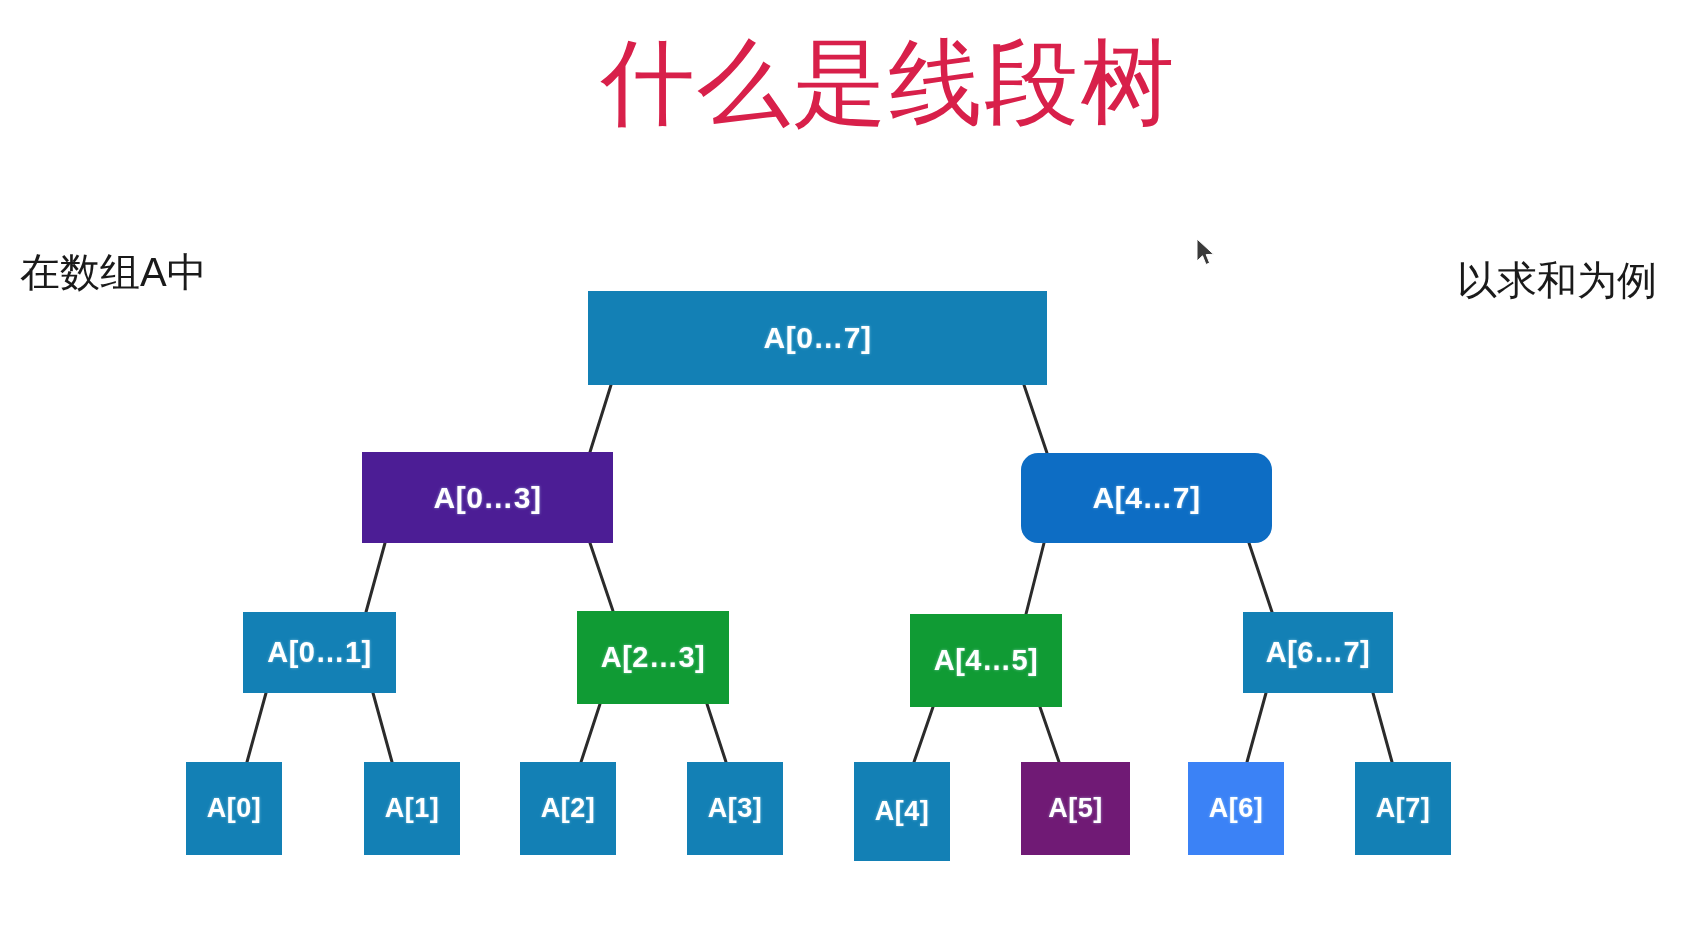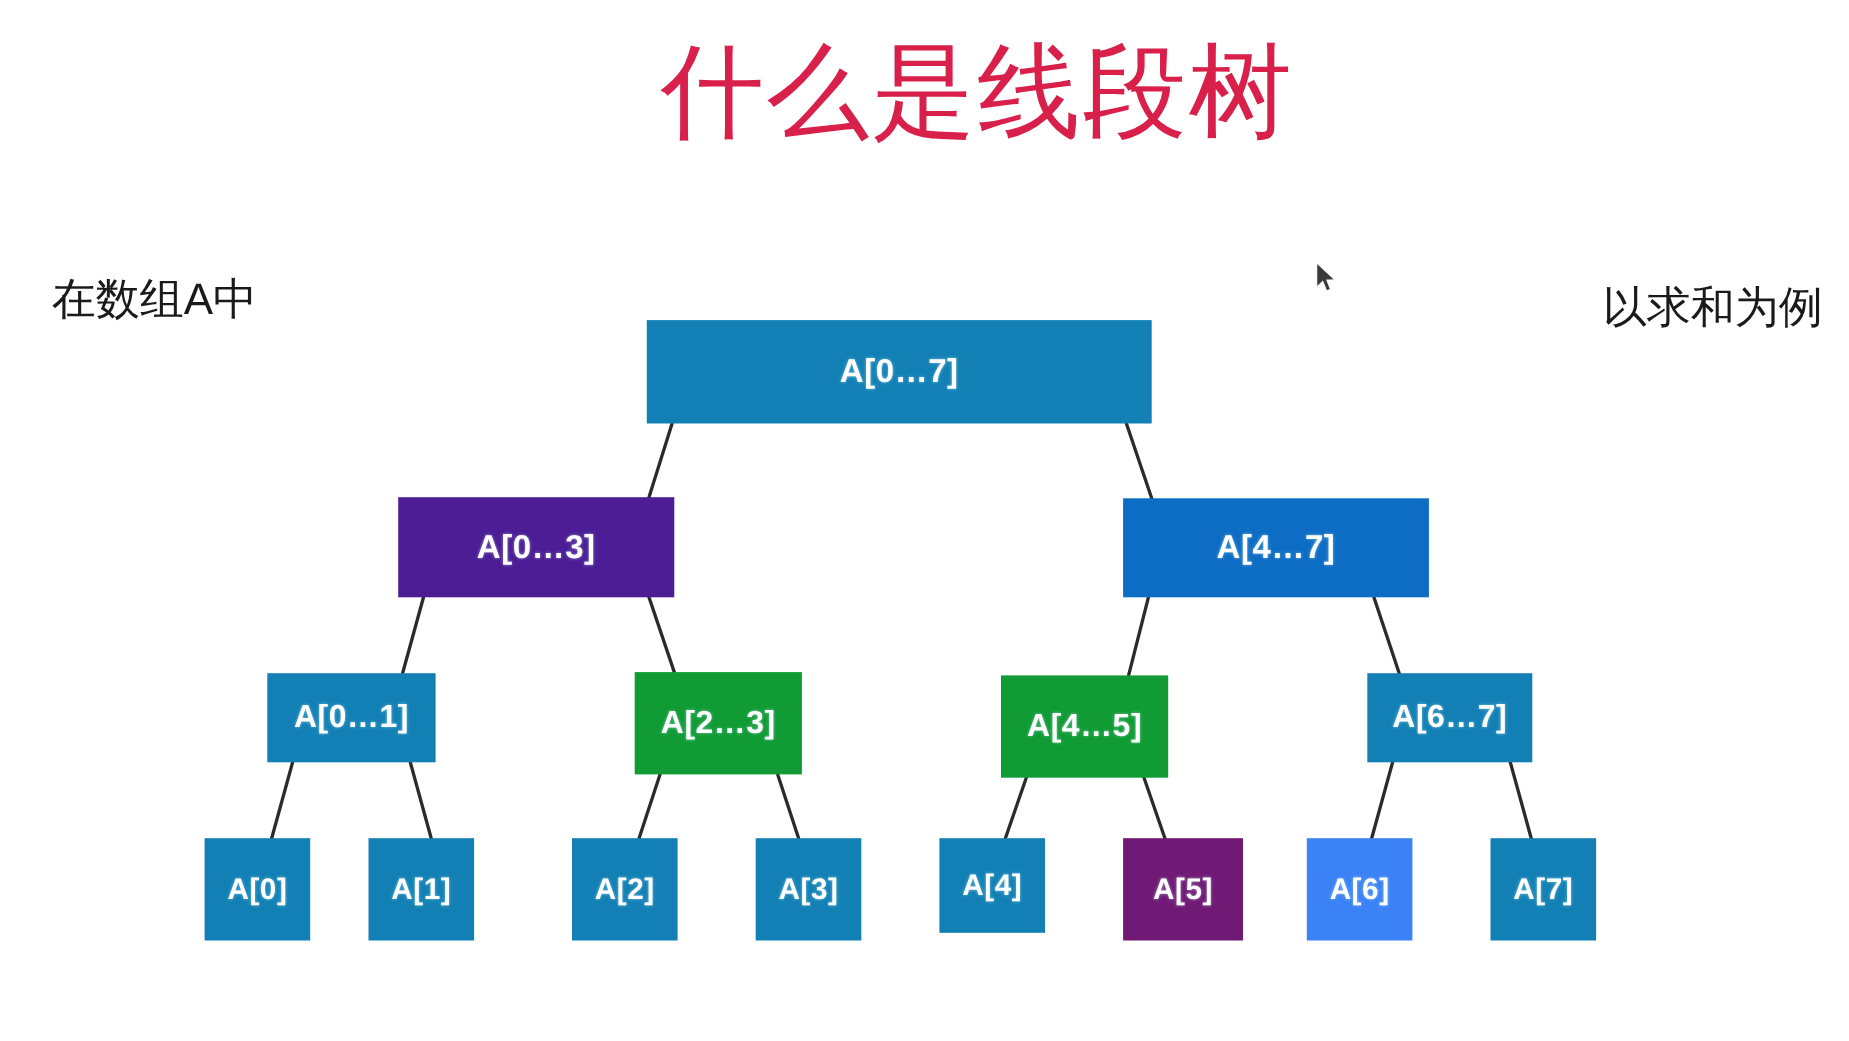--- a/index.html
+++ b/index.html
@@ -34,21 +34,21 @@
     padding-left: 48px;
   }
   .caption {
     position: absolute;
     font-size: 40px;
     line-height: 1.1;
     font-weight: 400;
     color: #1a1a1a;
     white-space: nowrap;
   }
-  .caption-left  { left: 20px;  top: 250px; margin-left: 27px; }
+  .caption-left  { left: 20px;  top: 250px; }
   .caption-right { right: 24px; top: 258px; }
 
   
   #tree-svg {
     position: absolute;
     left: 0;
     top: 0;
     width: 1681px;
     height: 946px;
   }
@@ -99,48 +99,48 @@
       <line x1="1373" y1="693" x2="1392" y2="762" stroke="#2b2b2b" stroke-width="3" stroke-linecap="round"></line>
     </svg>
 
   <div id="nodes-layer">
       <div class="node lvl0" style="left: 588px; top: 291px; width: 459px; height: 94px; background: rgb(19, 128, 181);">
         <span>A[0…7]</span>
       </div>
       <div class="node lvl1" style="left: 362px; top: 452px; width: 251px; height: 91px; background: #4c1d95;">
         <span>A[0…3]</span>
       </div>
-      <div class="node lvl1" style="left: 1021px; top: 453px; width: 278px; height: 90px; background: rgb(13, 109, 196);">
+      <div class="node lvl1" style="left: 1021px; top: 453px; width: 251px; height: 90px; background: rgb(13, 109, 196); border-radius: 17px;">
         <span>A[4…7]</span>
       </div>
       <div class="node lvl2" style="left: 243px; top: 612px; width: 153px; height: 81px; background: rgb(19, 128, 181);">
         <span>A[0…1]</span>
       </div>
       <div class="node lvl2" style="left: 577px; top: 611px; width: 152px; height: 93px; background: rgb(16, 155, 52);">
         <span>A[2…3]</span>
       </div>
       <div class="node lvl2" style="left: 910px; top: 614px; width: 152px; height: 93px; background: rgb(16, 155, 52);">
         <span>A[4…5]</span>
       </div>
       <div class="node lvl2" style="left: 1243px; top: 612px; width: 150px; height: 81px; background: rgb(19, 128, 181);">
         <span>A[6…7]</span>
       </div>
       <div class="node lvl3" style="left: 186px; top: 762px; width: 96px; height: 93px; background: rgb(19, 128, 181);">
         <span>A[0]</span>
       </div>
-      <div class="node lvl3" style="left: 335px; top: 762px; width: 96px; height: 93px; background: rgb(19, 128, 181);">
+      <div class="node lvl3" style="left: 364px; top: 762px; width: 96px; height: 93px; background: rgb(19, 128, 181);">
         <span>A[1]</span>
       </div>
       <div class="node lvl3" style="left: 520px; top: 762px; width: 96px; height: 93px; background: rgb(19, 128, 181);">
         <span>A[2]</span>
       </div>
       <div class="node lvl3" style="left: 687px; top: 762px; width: 96px; height: 93px; background: rgb(19, 128, 181);">
         <span>A[3]</span>
       </div>
-      <div class="node lvl3" style="left: 854px; top: 762px; width: 96px; height: 86px; background: rgb(19, 128, 181); text-align: right;">
+      <div class="node lvl3" style="left: 854px; top: 762px; width: 96px; height: 99px; background: rgb(19, 128, 181); text-align: right;">
         <span>A[4]</span>
       </div>
       <div class="node lvl3" style="left: 1021px; top: 762px; width: 109px; height: 93px; background: #701a75;">
         <span>A[5]</span>
       </div>
       <div class="node lvl3" style="left: 1188px; top: 762px; width: 96px; height: 93px; background: #3b82f6;">
         <span>A[6]</span>
       </div>
       <div class="node lvl3" style="left: 1355px; top: 762px; width: 96px; height: 93px; background: rgb(19, 128, 181);">
         <span>A[7]</span>

